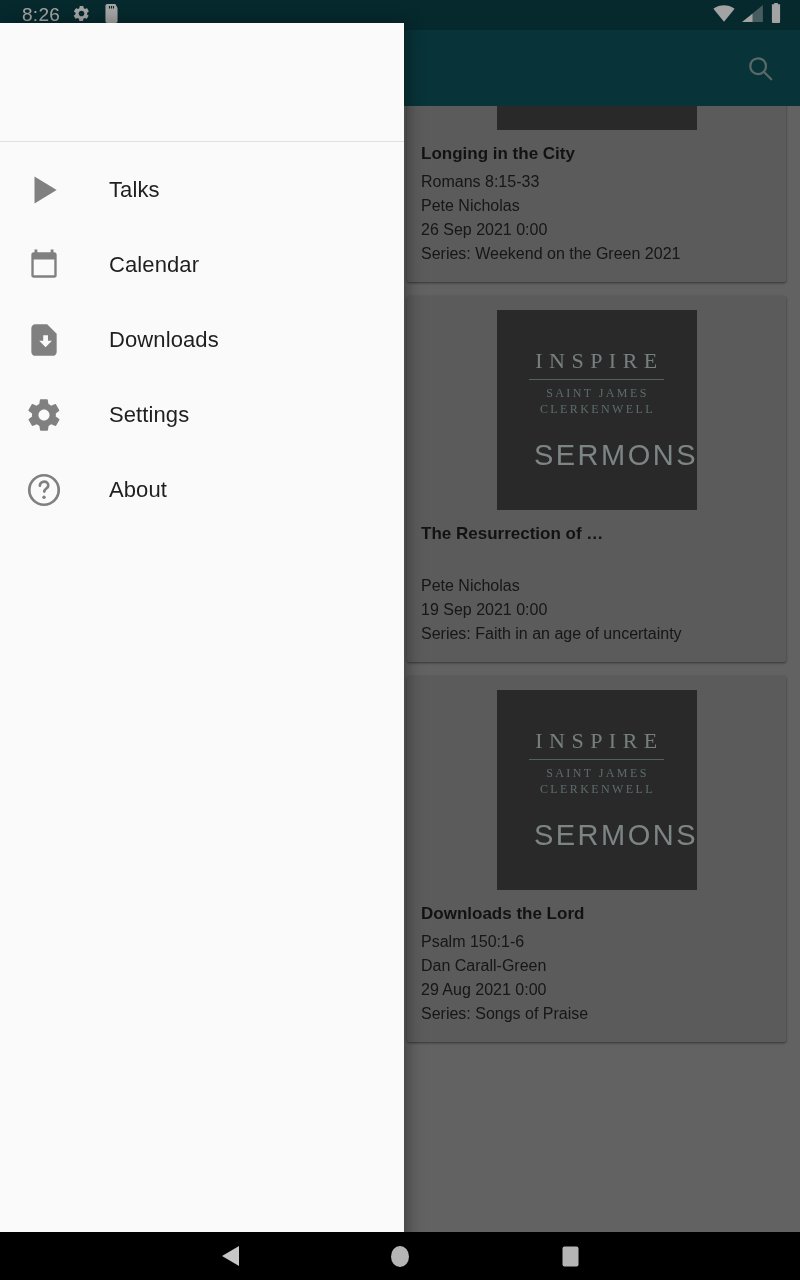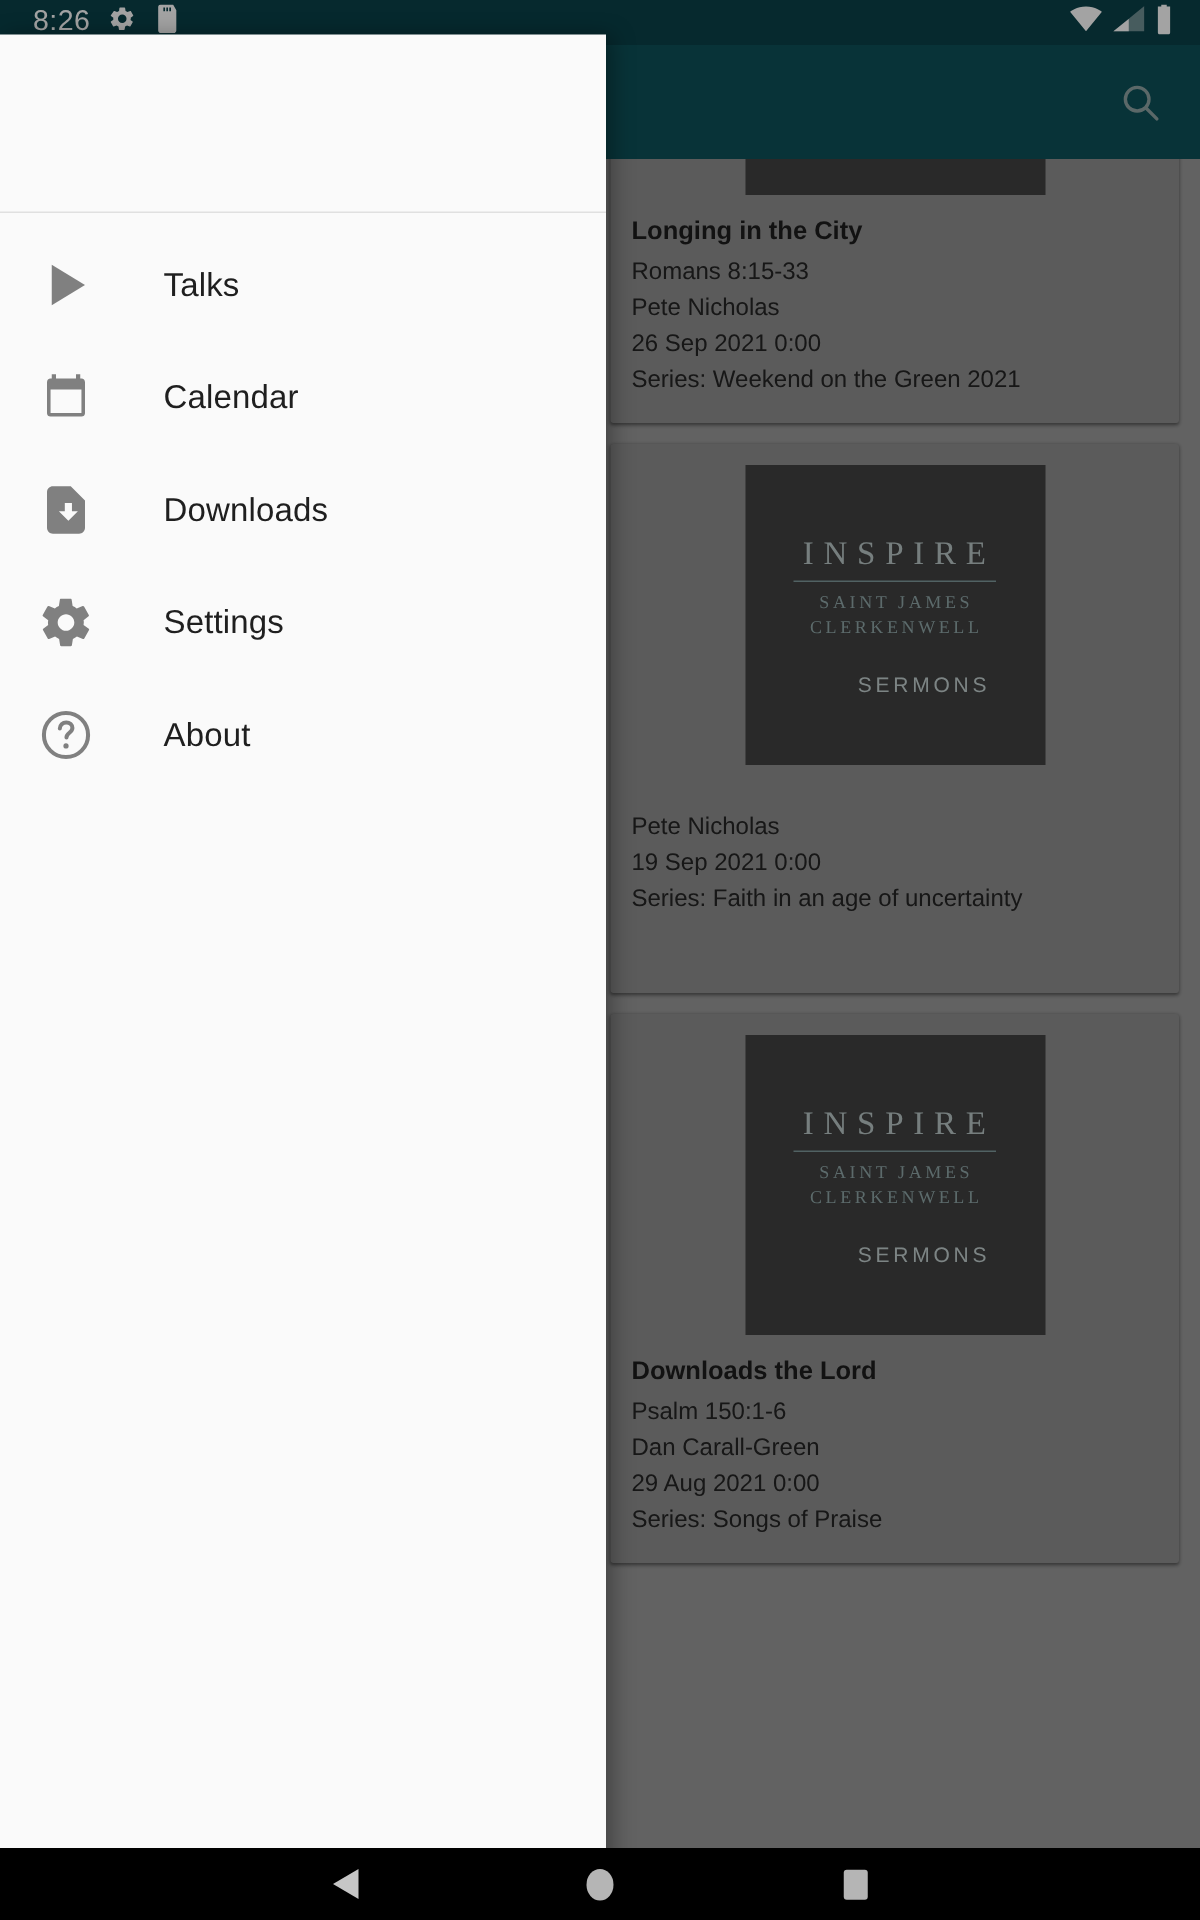--- a/index.html
+++ b/index.html
@@ -52,21 +52,21 @@
   .art-inspire{
     color:#b9c6c6; font-size:22px; letter-spacing:6.5px;
     font-family:"Liberation Serif", serif; text-indent:6px;
     border-bottom:1px solid #7f9a9b; padding-bottom:5px;
   }
   .art-sub{
     color:#90a7a8; font-size:12px; letter-spacing:2.4px; line-height:1.35;
     font-family:"Liberation Serif", serif; text-align:center; margin-top:5px; text-indent:2px;
   }
   .art-sermons{
-    color:#c3cfcf; font-size:14px; letter-spacing:2.5px;
+    color:#c3cfcf; font-size:29px; letter-spacing:2.5px;
     font-family:"Liberation Sans", sans-serif; margin-top:22px; text-indent:2px;margin-left:37px;
   }
   .card-title{
     align-self:stretch; font-size:17px; font-weight:bold; color:#1d1d1d;
     margin-top:14px; white-space:nowrap; overflow:hidden; text-overflow:ellipsis;
   }
   .card-meta{
     align-self:stretch; font-size:16px; color:#242424; line-height:24px;
     margin-top:6px; white-space:pre-line;
   }
@@ -134,20 +134,21 @@
         </div>
         <div class="card">
           <div class="art">
             <div class="art-inspire">INSPIRE</div>
             <div class="art-sub">
               <div>SAINT JAMES</div>
               <div>CLERKENWELL</div>
             </div>
             <div class="art-sermons">SERMONS</div>
           </div>
+          <div class="card-title">The Resurrection of …</div>
           <div class="card-meta"><br><span>Pete Nicholas</span><br><span>19 Sep 2021 0:00</span><br><span>Series: Faith in an age of uncertainty</span></div>
         </div>
         <div class="card">
           <div class="art">
             <div class="art-inspire">INSPIRE</div>
             <div class="art-sub">
               <div>SAINT JAMES</div>
               <div>CLERKENWELL</div>
             </div>
             <div class="art-sermons">SERMONS</div>

